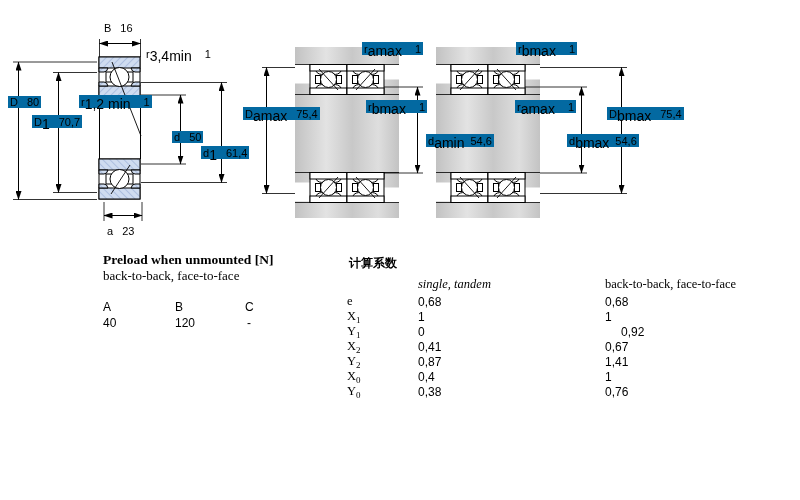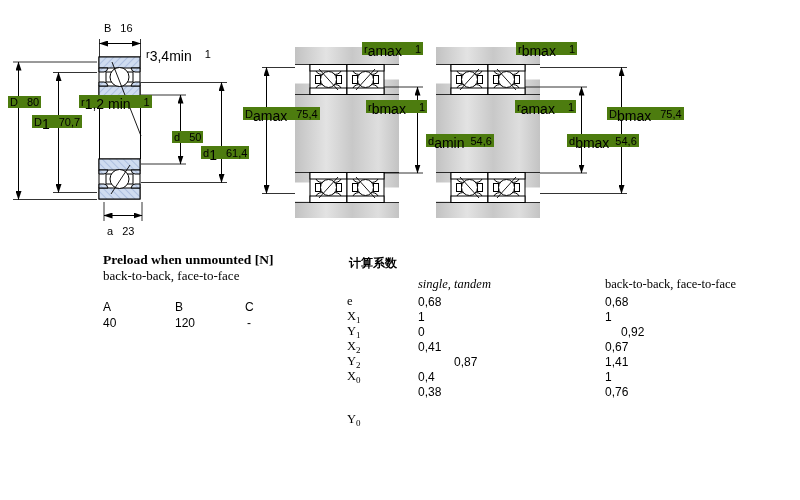--- a/index.html
+++ b/index.html
@@ -19,21 +19,21 @@
     position:absolute;
     font-size:11px;
     line-height:12px;
     white-space:nowrap;
     color:#000;
   }
   .lbl .sub { font-size:14px; position:relative; top:3px; }
   .lbl .val { margin-left:9px; }
   .lbl .g12 { margin-left:13px; }
   .lbl .g6  { margin-left:6px; }
-  .wbg { background:#4d7c0f; padding:0 2px; }
+  .wbg { background:#0369a1; padding:0 2px; }
 
   
   .t { position:absolute; white-space:nowrap; }
   .preload-title { font-family:"Liberation Serif", serif; font-size:13.5px; font-weight:bold; }
   .preload-sub   { font-family:"Liberation Serif", serif; font-size:13px; }
   .cellval  { font-family:"Liberation Sans", sans-serif; font-size:12px; }
   .factors-title { font-size:12px; font-weight:bold; font-family:"Liberation Serif", serif; }
   .fct-head { font-family:"Liberation Serif", serif; font-size:12.5px; }
   .fct-lbl  { font-family:"Liberation Serif", serif; font-size:12.5px; }
   .fct-lbl .sub { font-size:9px; position:relative; top:3px; }
@@ -279,25 +279,25 @@
 
     <span class="t fct-lbl" style="left:347px; top:318px;"><span>Y</span><span class="sub">1</span></span>
     <span class="t fct-val" style="left:418px; top:319px;">0</span>
     <span class="t fct-val" style="left:605px; top:319px;margin-left:16px;">0,92</span>
 
     <span class="t fct-lbl" style="left:347px; top:333px;"><span>X</span><span class="sub">2</span></span>
     <span class="t fct-val" style="left:418px; top:334px;">0,41</span>
     <span class="t fct-val" style="left:605px; top:334px;">0,67</span>
 
     <span class="t fct-lbl" style="left:347px; top:348px;"><span>Y</span><span class="sub">2</span></span>
-    <span class="t fct-val" style="left:418px; top:349px;margin-left:36px;">0,87</span>
+    <span class="t fct-val" style="left:418px; top:349px;">0,87</span>
     <span class="t fct-val" style="left:605px; top:349px;">1,41</span>
 
     <span class="t fct-lbl" style="left:347px; top:363px;"><span>X</span><span class="sub">0</span></span>
     <span class="t fct-val" style="left:418px; top:364px;">0,4</span>
     <span class="t fct-val" style="left:605px; top:364px;">1</span>
 
-    <span class="t fct-lbl" style="left:347px; top:378px;margin-top:28px;"><span>Y</span><span class="sub">0</span></span>
+    <span class="t fct-lbl" style="left:347px; top:378px;"><span>Y</span><span class="sub">0</span></span>
     <span class="t fct-val" style="left:418px; top:379px;">0,38</span>
     <span class="t fct-val" style="left:605px; top:379px;">0,76</span>
   </div>
 
 </div>
 
 </body></html>

